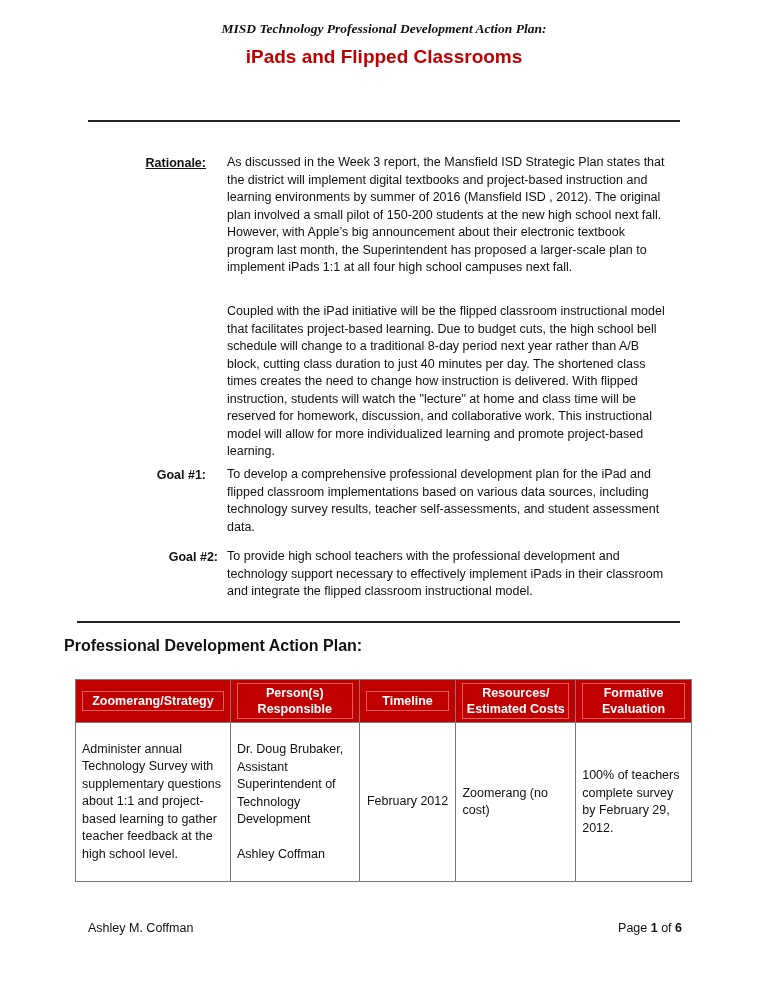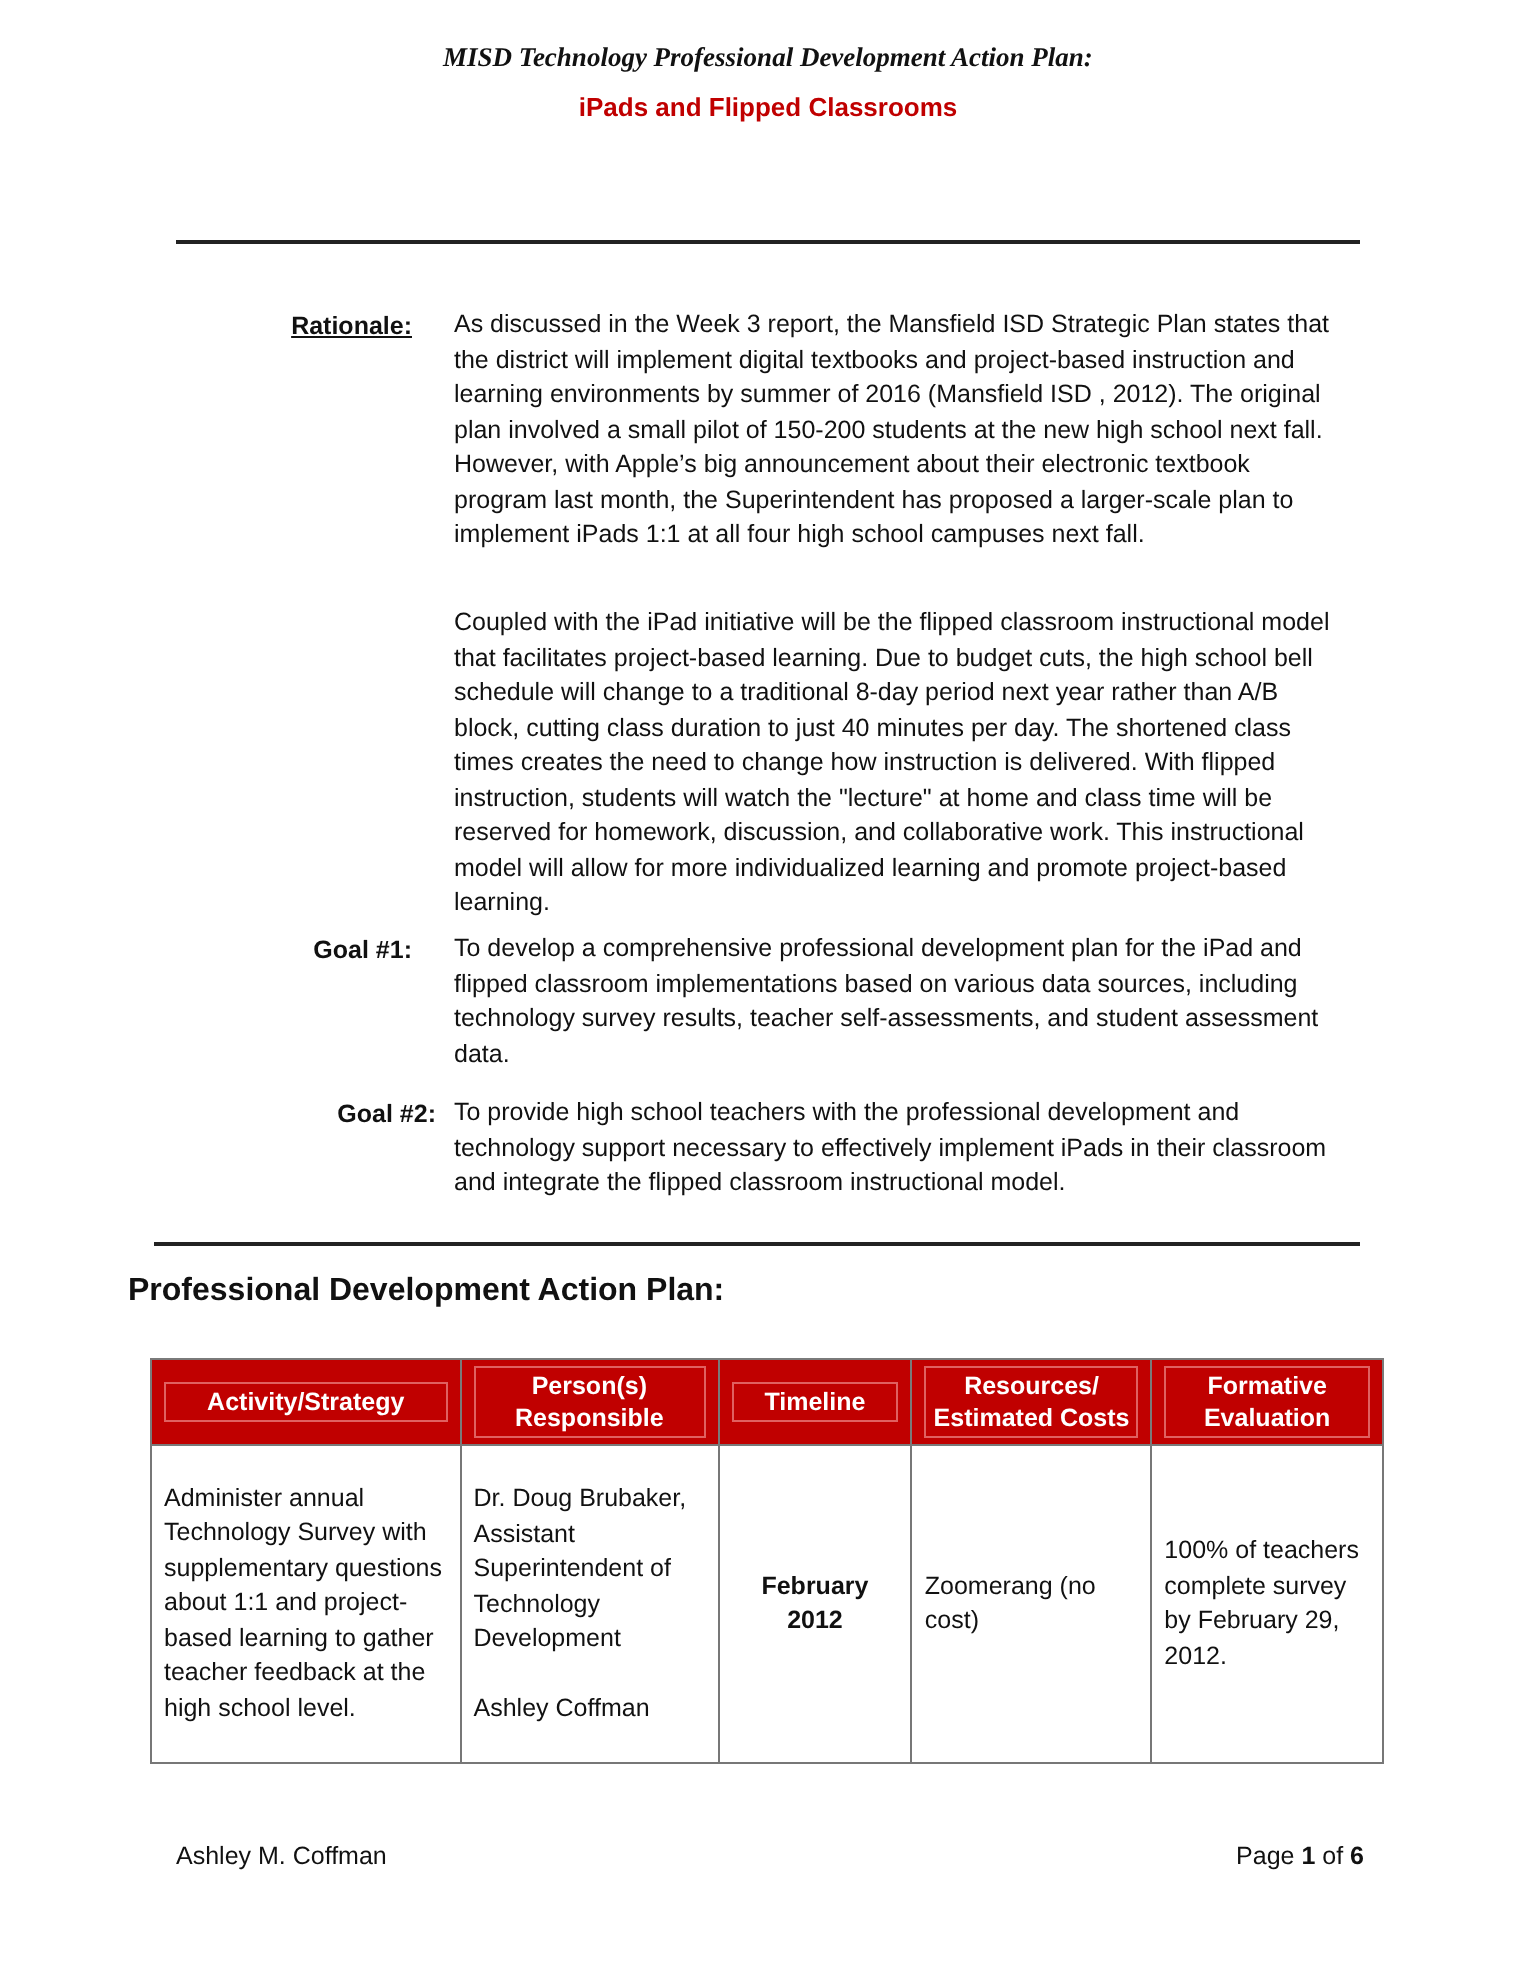--- a/index.html
+++ b/index.html
@@ -1,20 +1,20 @@
 <!DOCTYPE html>
 <html><head>
 <meta charset="utf-8">
 <style>
   html, body { margin:0; padding:0; background:#fff; }
   body { width:768px; height:994px; position:relative; overflow:hidden;
          font-family:"Liberation Sans", sans-serif; color:#111; }
   .abs { position:absolute; }
   .title1 { left:0; width:768px; top:21px; text-align:center; font-style:italic; font-weight:bold; font-size:13.5px;font-family:Liberation Serif, serif; }
-  .title2 { left:0; width:768px; top:46px; text-align:center; font-weight:bold; font-size:13px; color:#c00000; }
+  .title2 { left:0; width:768px; top:46px; text-align:center; font-weight:bold; font-size:19px; color:#c00000; }
   .rule { height:2px; background:#222; }
   .lbl { font-weight:bold; font-size:12.5px; text-align:right; }
   .para { font-size:12.5px; line-height:17.5px; }
   .h2 { font-weight:bold; font-size:16px;text-align:right; }
   table.plan { position:absolute; left:75px; top:679px; width:617px; border-collapse:collapse; font-size:12.5px; }
   table.plan th { background:#c00000; color:#fff; font-weight:bold; font-size:12.5px; line-height:16px;
                   padding:3px 6px; border:1px solid #7a7a7a; height:33px; vertical-align:middle; }
   table.plan th span.box { display:block; border:1px solid #e06060; padding:1px 2px; }
   table.plan td { border:1.5px solid #777; vertical-align:middle; padding:4px 6px; line-height:17.5px; height:150px; }
   .footer-left { left:88px; top:921px; font-size:12.5px; }
@@ -45,21 +45,21 @@
   <colgroup>
     <col style="width:155px">
       <col style="width:129px">
       <col style="width:97px">
       <col style="width:120px">
       <col style="width:116px">
   </colgroup>
   <thead>
     <tr>
       <th>
-          <span class="box">Activity/Strategy</span>
+          <span class="box">Zoomerang/Strategy</span>
         </th>
       <th>
           <span class="box">Person(s) Responsible</span>
         </th>
       <th>
           <span class="box">Timeline</span>
         </th>
       <th>
           <span class="box">Resources/ Estimated Costs</span>
         </th>
@@ -69,21 +69,21 @@
     </tr>
   </thead>
   <tbody>
     <tr>
       <td>Administer annual Technology Survey with supplementary questions about 1:1 and project-based learning to gather teacher feedback at the high school level.</td>
       <td>
         <div>Dr. Doug Brubaker, Assistant Superintendent of Technology Development</div>
         <div style="height:17px"></div>
         <div>Ashley Coffman</div>
       </td>
-      <td style="text-align:center;font-weight:bold;">February 2012</td>
+      <td style="text-align:center;">February 2012</td>
       <td>Zoomerang (no cost)</td>
       <td>100% of teachers complete survey by February 29, 2012.</td>
     </tr>
   </tbody>
 </table>
 
 <div class="abs footer-left">Ashley M. Coffman</div>
 <div class="abs footer-right"><span>Page </span><b>1</b><span> of </span><b>6</b></div>
 
 </body></html>

